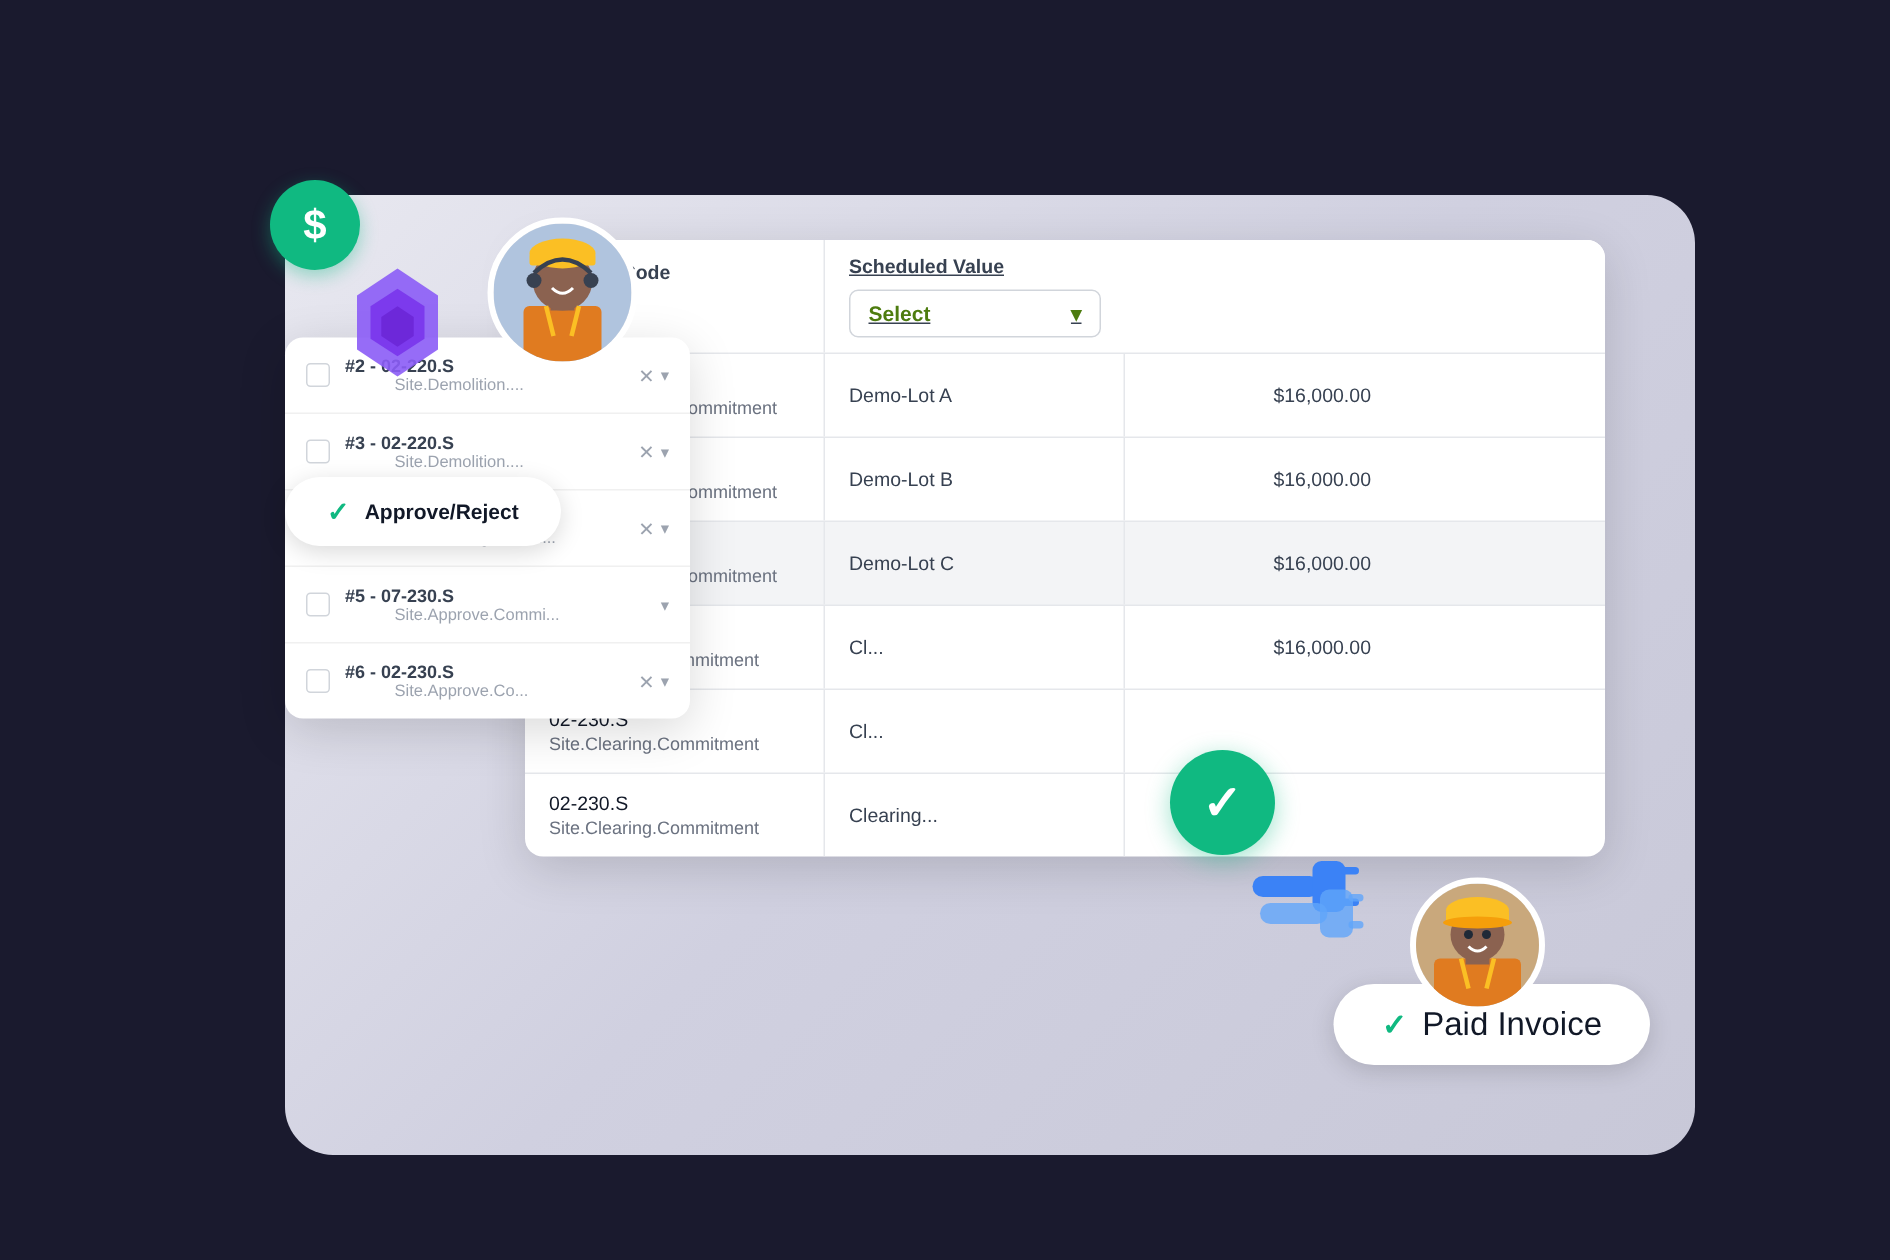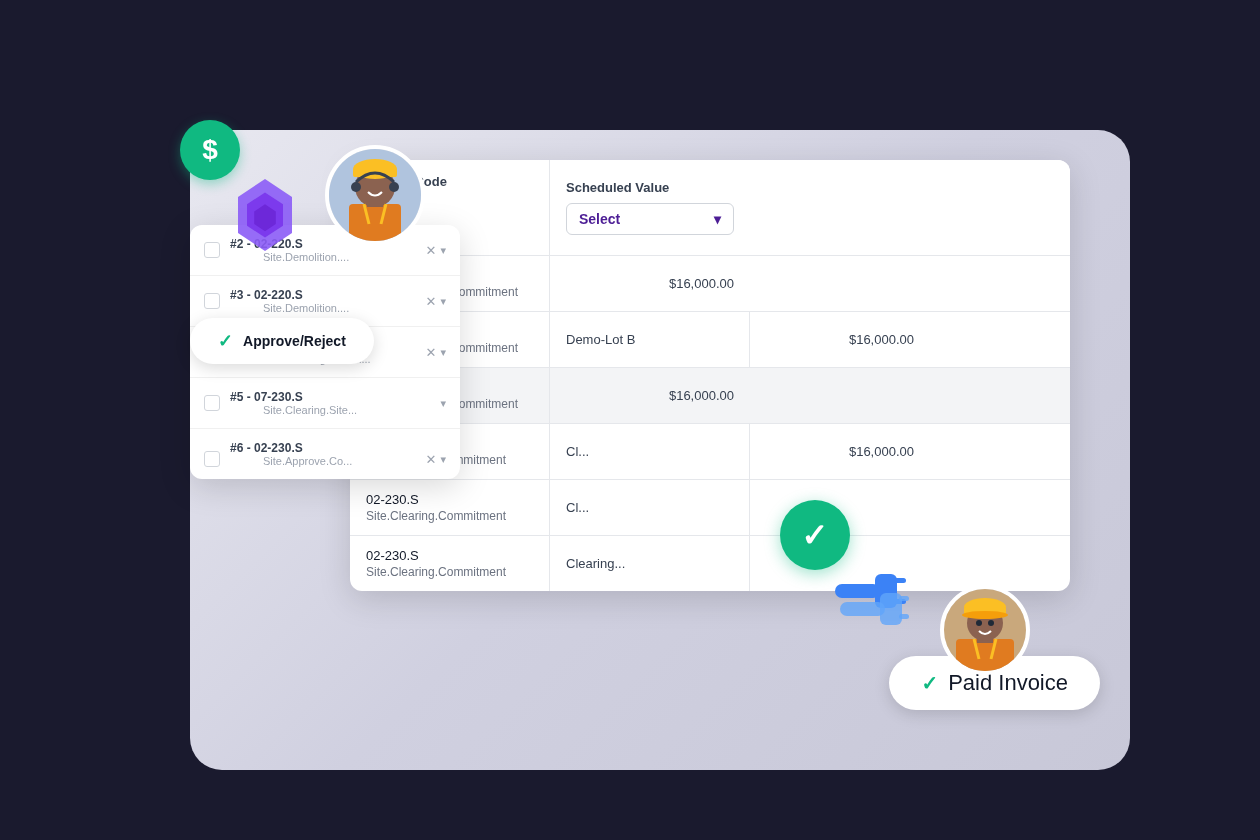--- a/index.html
+++ b/index.html
@@ -64,21 +64,21 @@
 
     .select-dropdown {
       display: flex;
       align-items: center;
       justify-content: space-between;
       margin-top: 8px;
       padding: 7px 12px;
       border: 1px solid #d1d5db;
       border-radius: 6px;
       font-size: 14px;
-      color: #4c1d95;
+      color: #4d7c0f;
       background: #fff;
       cursor: pointer;
       min-width: 130px;
     }
 
     .table-row {
       display: grid;
       grid-template-columns: 200px 200px 180px;
       border-bottom: 1px solid #e5e7eb;
     }
@@ -136,21 +136,20 @@
     .list-item {
       display: flex;
       align-items: center;
       padding: 12px 14px;
       border-bottom: 1px solid #f0f0f0;
       gap: 10px;
     }
 
     .list-item:last-child {
       border-bottom: none;
-      align-items: flex-end;
     }
 
     .checkbox {
       width: 16px;
       height: 16px;
       border: 1.5px solid #d1d5db;
       border-radius: 3px;
       flex-shrink: 0;
       background: #fff;
     }
@@ -349,23 +348,24 @@
       color: #3b82f6;
     }
 
     
     .logo-svg {
       width: 90px;
       height: 90px;
     }
 
     .table-header-with-select {
-      padding: 20px 16px;
+      padding: 10px 16px;
       display: flex;
       flex-direction: column;
+      text-decoration: underline;
     }
 
     .header-label {
       font-size: 13px;
       font-weight: 600;
       color: #374151;
     }
   </style>
 </head>
 <body>
@@ -420,37 +420,39 @@
           <span>▾</span>
         </div>
       </div>
     </div>
 
     <div class="table-row">
       <div class="table-cell">
         <span class="cell-primary">02-220.S</span>
         <span class="cell-secondary">Site.Demolition.Commitment</span>
       </div>
+      <div class="table-cell">Demo-Lot A</div>
       <div class="table-cell cell-value">$16,000.00</div>
     </div>
 
     <div class="table-row">
       <div class="table-cell">
         <span class="cell-primary">02-220.S</span>
         <span class="cell-secondary">Site.Demolition.Commitment</span>
       </div>
       <div class="table-cell">Demo-Lot B</div>
       <div class="table-cell cell-value">$16,000.00</div>
     </div>
 
     <div class="table-row highlighted">
       <div class="table-cell">
         <span class="cell-primary">02-220.S</span>
         <span class="cell-secondary">Site.Demolition.Commitment</span>
       </div>
+      <div class="table-cell">Demo-Lot C</div>
       <div class="table-cell cell-value">$16,000.00</div>
     </div>
 
     <div class="table-row">
       <div class="table-cell">
         <span class="cell-primary">02-230.S</span>
         <span class="cell-secondary">Site.Clearing.Commitment</span>
       </div>
       <div class="table-cell">Cl...</div>
       <div class="table-cell cell-value">$16,000.00</div>
@@ -510,21 +512,21 @@
       <div class="list-item-actions">
         <span class="action-x">✕</span>
         <span class="action-chevron">▾</span>
       </div>
     </div>
 
     <div class="list-item">
       <div class="checkbox"></div>
       <div class="list-item-text">
         <div class="list-item-title">#5 - 07-230.S</div>
-        <div class="list-item-sub">Site.Clearing.Site...</div>
+        <div class="list-item-sub">Site.Approve.Commi...</div>
       </div>
       <div class="list-item-actions">
         <span class="action-chevron">▾</span>
       </div>
     </div>
 
     <div class="list-item">
       <div class="checkbox"></div>
       <div class="list-item-text">
         <div class="list-item-title">#6 - 02-230.S</div>

